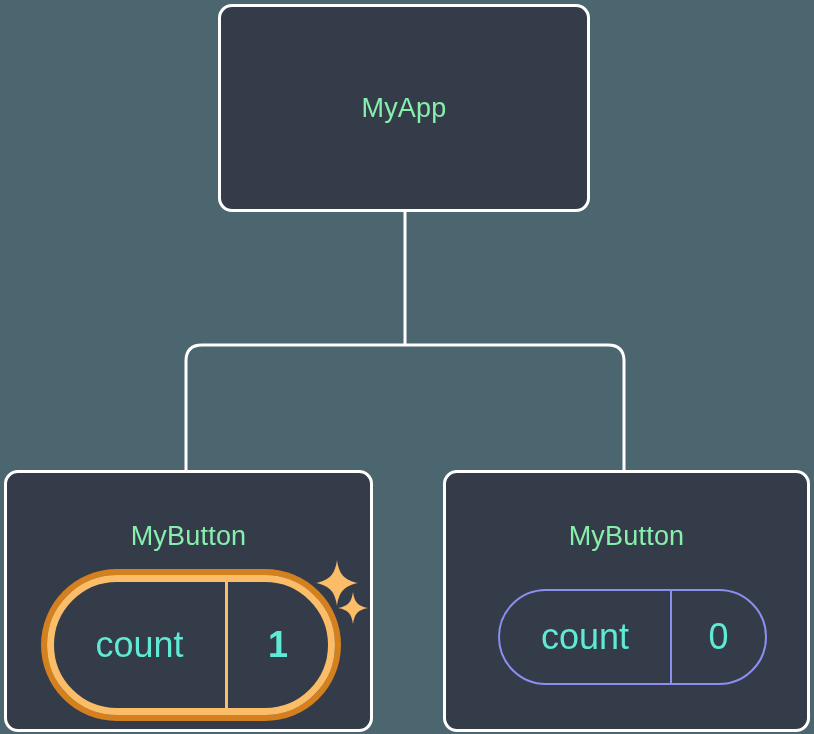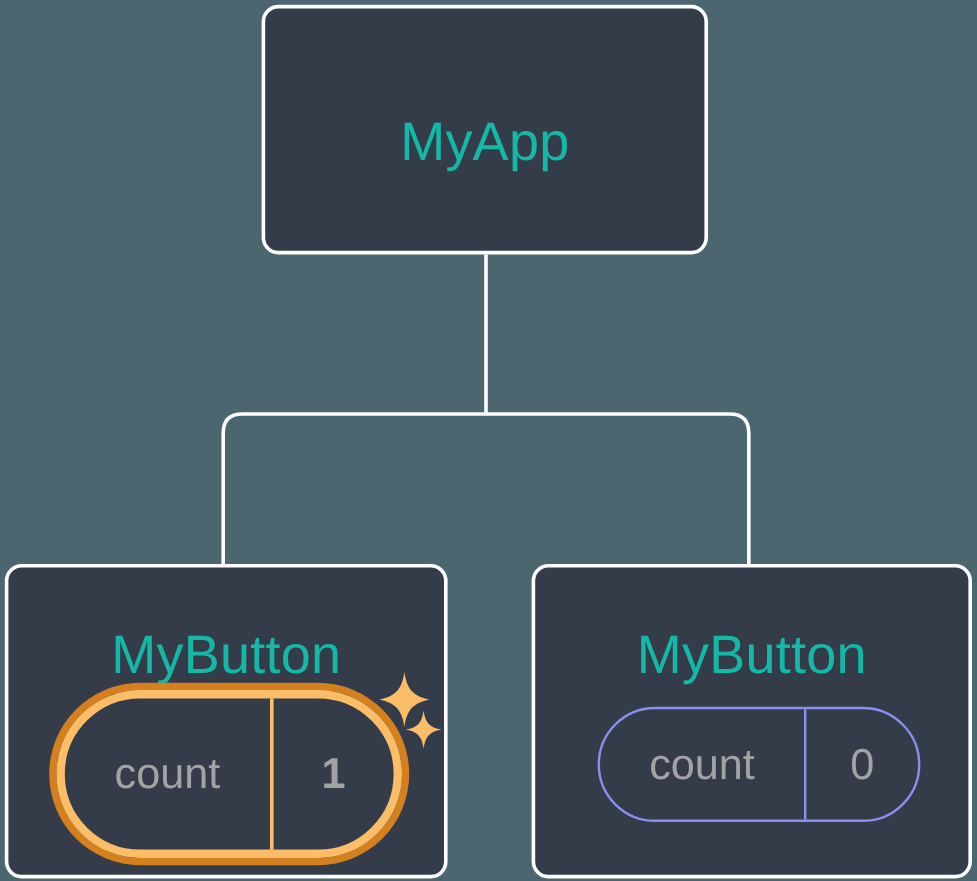--- a/index.html
+++ b/index.html
@@ -55,22 +55,22 @@
     top: 470px;
     width: 367px;
     height: 262px;
   }
 
   .node-title {
     position: absolute;
     left: 0;
     width: 100%;
     text-align: center;
-    color: #14b8a6;
-    font-size: 45px;
+    color: #86efac;
+    font-size: 27px;
     font-weight: 400;
     letter-spacing: 0.2px;
     line-height: 1;
   }
   .node-root .node-title {
     top: 88px;
   }
   .node-child-left .node-title {
     top: 50px;
   }
@@ -84,21 +84,21 @@
     display: flex;
     align-items: stretch;
     box-sizing: border-box;
     border-radius: 999px;
   }
   .pill-key, .pill-val {
     display: flex;
     align-items: center;
     justify-content: center;
     box-sizing: border-box;
-    color: #a3a3a3;
+    color: #5eead4;
     line-height: 1;
   }
 
   
   .pill-plain {
     left: 52px;
     top: 116px;
     width: 269px;
     height: 96px;
     border: 2px solid #8b8ff0;

